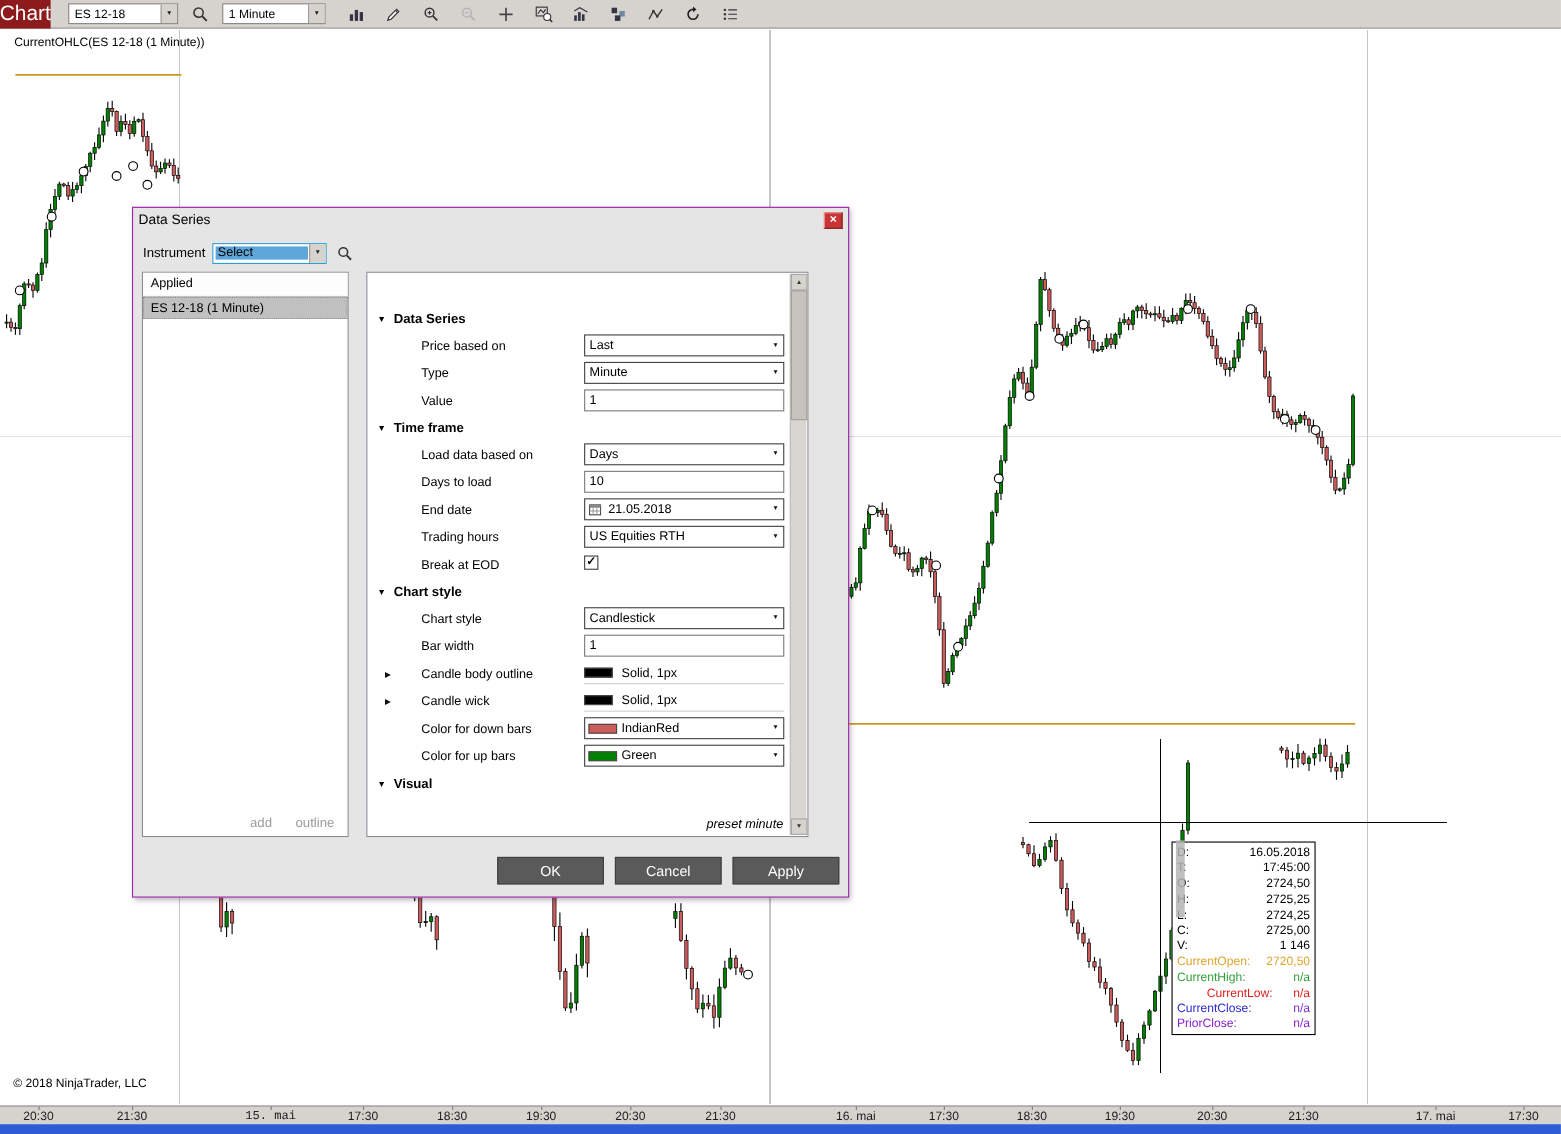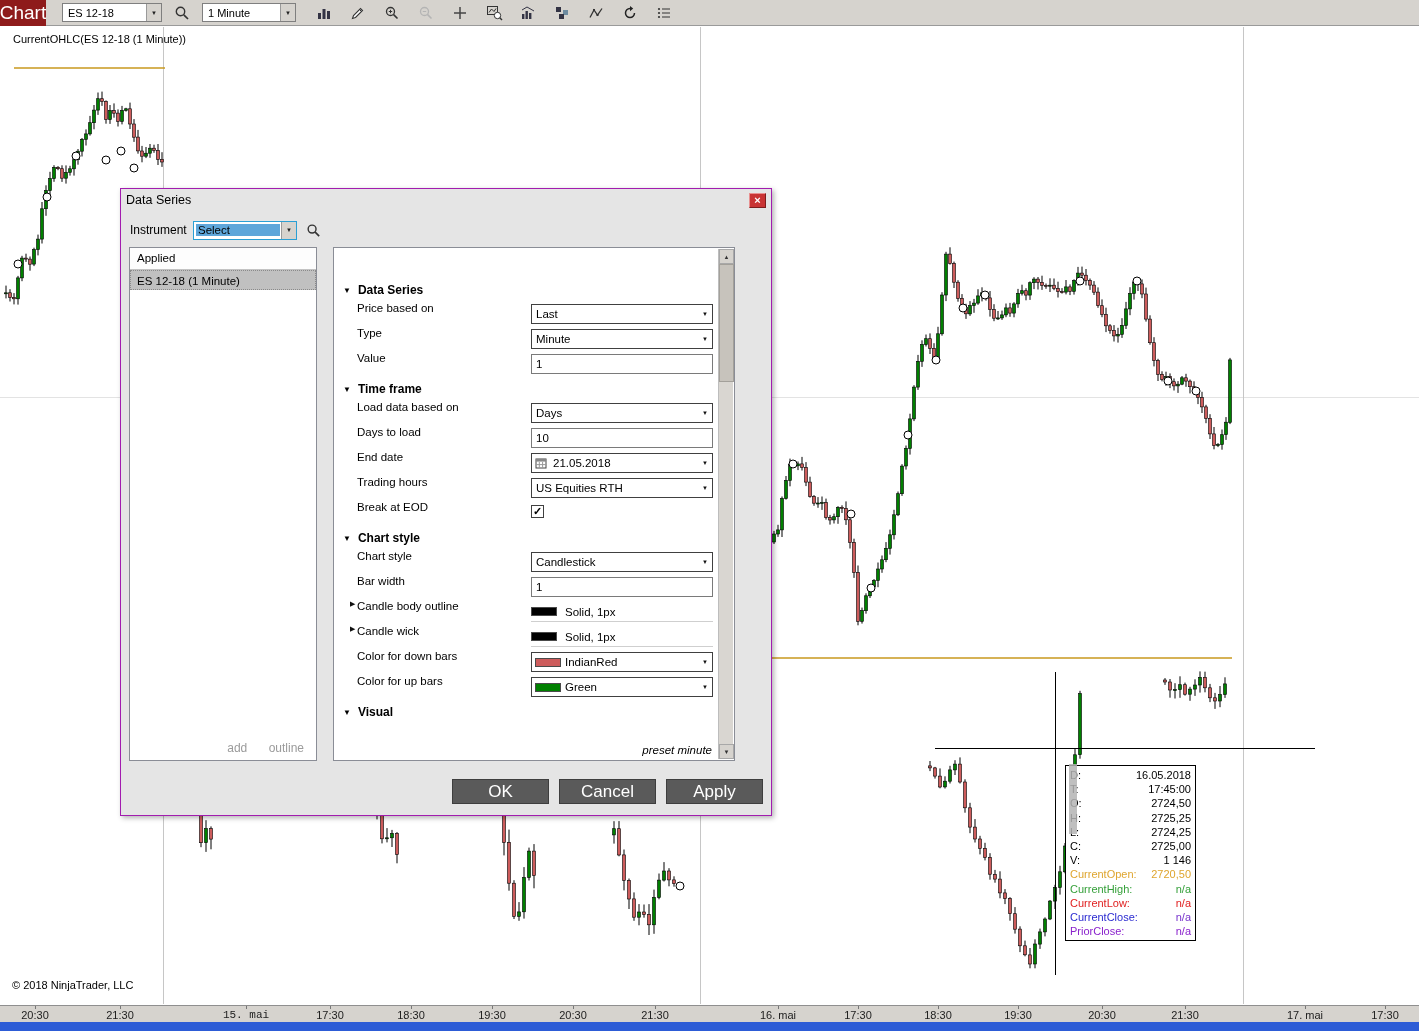--- a/index.html
+++ b/index.html
@@ -63,21 +63,21 @@
   .phead{height:22px;line-height:21px;padding:0 7px;font-size:11.5px;background:#fdfdfd;
          border-bottom:1px solid #c3c3c3}
   .applied-item{height:20px;line-height:20px;padding-left:6px;background:#c0c0c0;
                 font-size:11.5px;border:1px dotted #8a8a8a}
   .addrem{position:absolute;bottom:5px;right:12px;color:#9b9b9b;font-size:12px}
   .addrem span{margin-left:18px}
 
   #props-rows{position:absolute;left:1px;right:16px;top:23px;bottom:20px;overflow:hidden;padding-top:7px}
   .prop-cat{height:24px;display:flex;align-items:center;padding-left:8px;font-weight:bold;font-size:12px}
   .prop-cat .tri{font-size:8px;margin-right:7px}
-  .prop-row{height:25px;position:relative;display:flex;align-items:flex-start;padding-left:22px;font-size:11.5px}
+  .prop-row{height:25px;position:relative;display:flex;align-items:center;padding-left:48px;font-size:11.5px}
   .prop-row .exp{position:absolute;left:15px;font-size:7px;color:#111}
   .ctrl{position:absolute;left:196px;top:2px;width:182px;height:20px}
   .pcombo{width:100%;height:20px;background:#fff;border:1px solid #404040;display:flex;align-items:center}
   .pcombo .pval{flex:1;padding:0 4px;font-size:11.5px;white-space:nowrap;overflow:hidden}
   .pcombo .parr{width:14px;text-align:center;font-size:6px;color:#111}
   .pinput{width:100%;height:20px;border:1px solid #7a7a7a;background:#fff;font-size:11.5px;
           padding:0 4px;font-family:"Liberation Sans",sans-serif}
   .pcheck{width:13px;height:13px;margin-top:2px;background:#fff;border:1px solid #404040;
           font-size:11px;line-height:11px;text-align:center;font-weight:bold}
   .pswatchrow{width:100%;height:20px;display:flex;align-items:center;gap:8px;border-bottom:1px solid #cfcfcf}
@@ -86,21 +86,21 @@
   .preset{position:absolute;bottom:4px;right:22px;font-style:italic;font-size:11.5px}
 
   .vscroll{position:absolute;right:1px;top:1px;bottom:1px;width:15px;background:#d9d6d1;border-left:1px solid #bdbdbd}
   .sarrow{position:absolute;left:0;width:15px;height:15px;background:#d6d3ce;border:1px solid #a8a8a8;
           font-size:6px;color:#333;display:flex;align-items:center;justify-content:center}
   .sarrow.up{top:0}.sarrow.down{bottom:0}
   .sthumb{position:absolute;left:0;top:15px;width:15px;height:118px;background:#c7c3bc;border:1px solid #a3a09a}
 
   .dlg-buttons{position:absolute;right:8px;top:590px;display:flex;gap:10px}
   .dbtn{width:97px;height:25px;background:#5a5a5a;border:1px solid #3e3e3e;color:#fff;
-        font-size:17px;font-family:"Liberation Sans",sans-serif}
+        font-size:13px;font-family:"Liberation Sans",sans-serif}
 </style>
 </head>
 <body>
 
 <div class="app">
 
   <svg id="chart-svg" width="1419" height="1031">
       <line x1="0" y1="397" x2="1419" y2="397" stroke="#e3e3e3" shape-rendering="crispEdges"></line>
       <line x1="163" y1="27" x2="163" y2="1004" stroke="#c6c6c6" shape-rendering="crispEdges"></line>
       <line x1="700" y1="27" x2="700" y2="1004" stroke="#c6c6c6" shape-rendering="crispEdges"></line>
@@ -639,21 +639,21 @@
         </div>
         <div class="dbrow">
           <span style="color: rgb(223, 165, 46);">CurrentOpen:</span>
           <span style="color: rgb(223, 165, 46);">2720,50</span>
         </div>
         <div class="dbrow">
           <span style="color: rgb(53, 160, 58);">CurrentHigh:</span>
           <span style="color: rgb(53, 160, 58);">n/a</span>
         </div>
         <div class="dbrow">
-          <span style="color: rgb(224, 32, 32);">CurrentLow:</span>
+          <span style="color: rgb(224, 32, 32); margin-left: 27px;">CurrentLow:</span>
           <span style="color: rgb(224, 32, 32);">n/a</span>
         </div>
         <div class="dbrow">
           <span style="color: rgb(42, 42, 208);">CurrentClose:</span>
           <span style="color: rgb(119, 51, 204);">n/a</span>
         </div>
         <div class="dbrow">
           <span style="color: rgb(138, 34, 204);">PriorClose:</span>
           <span style="color: rgb(138, 34, 204);">n/a</span>
         </div>

